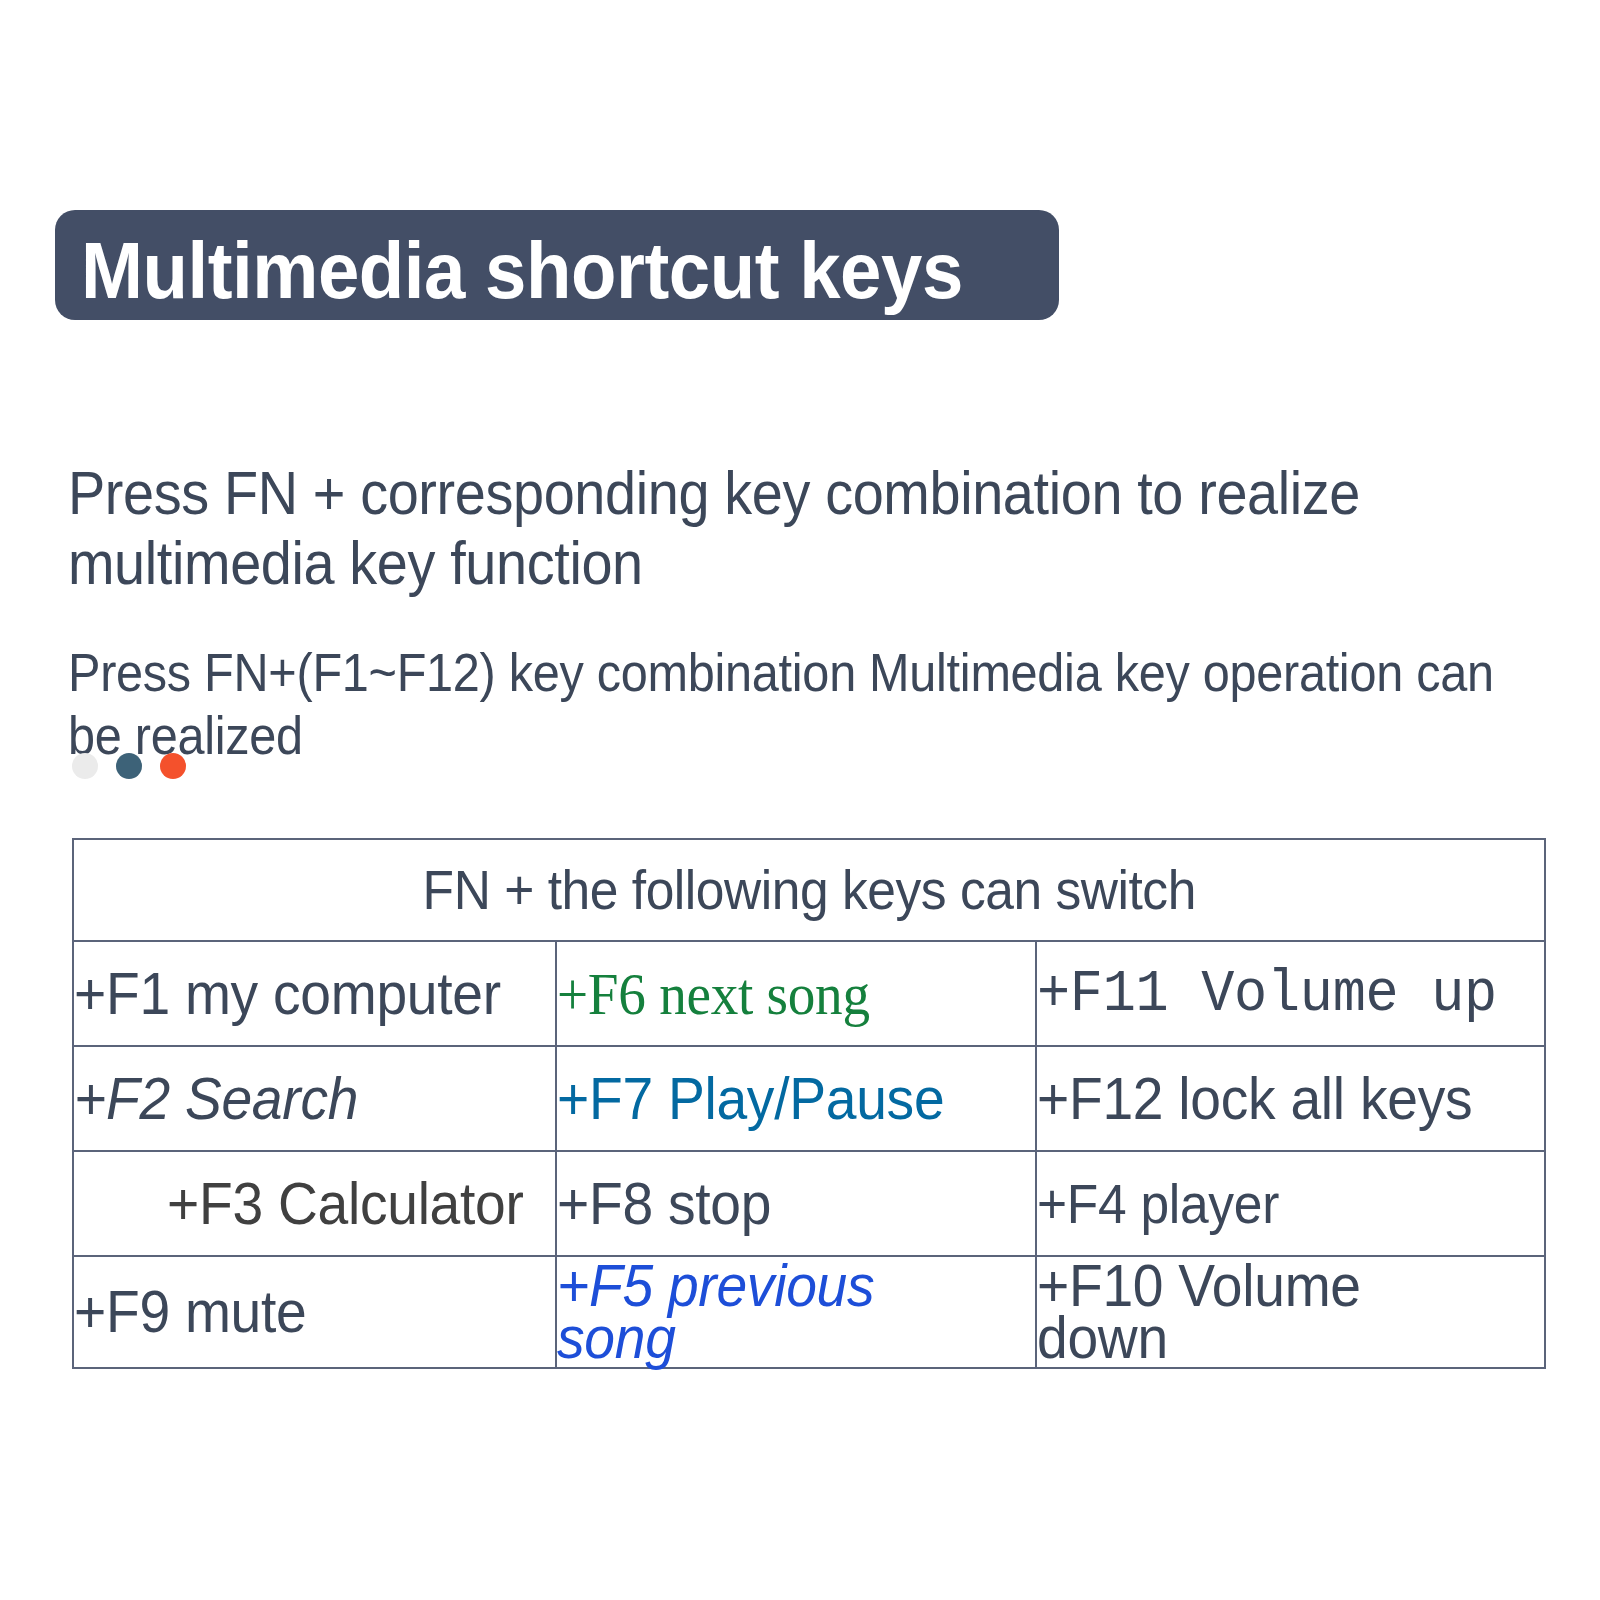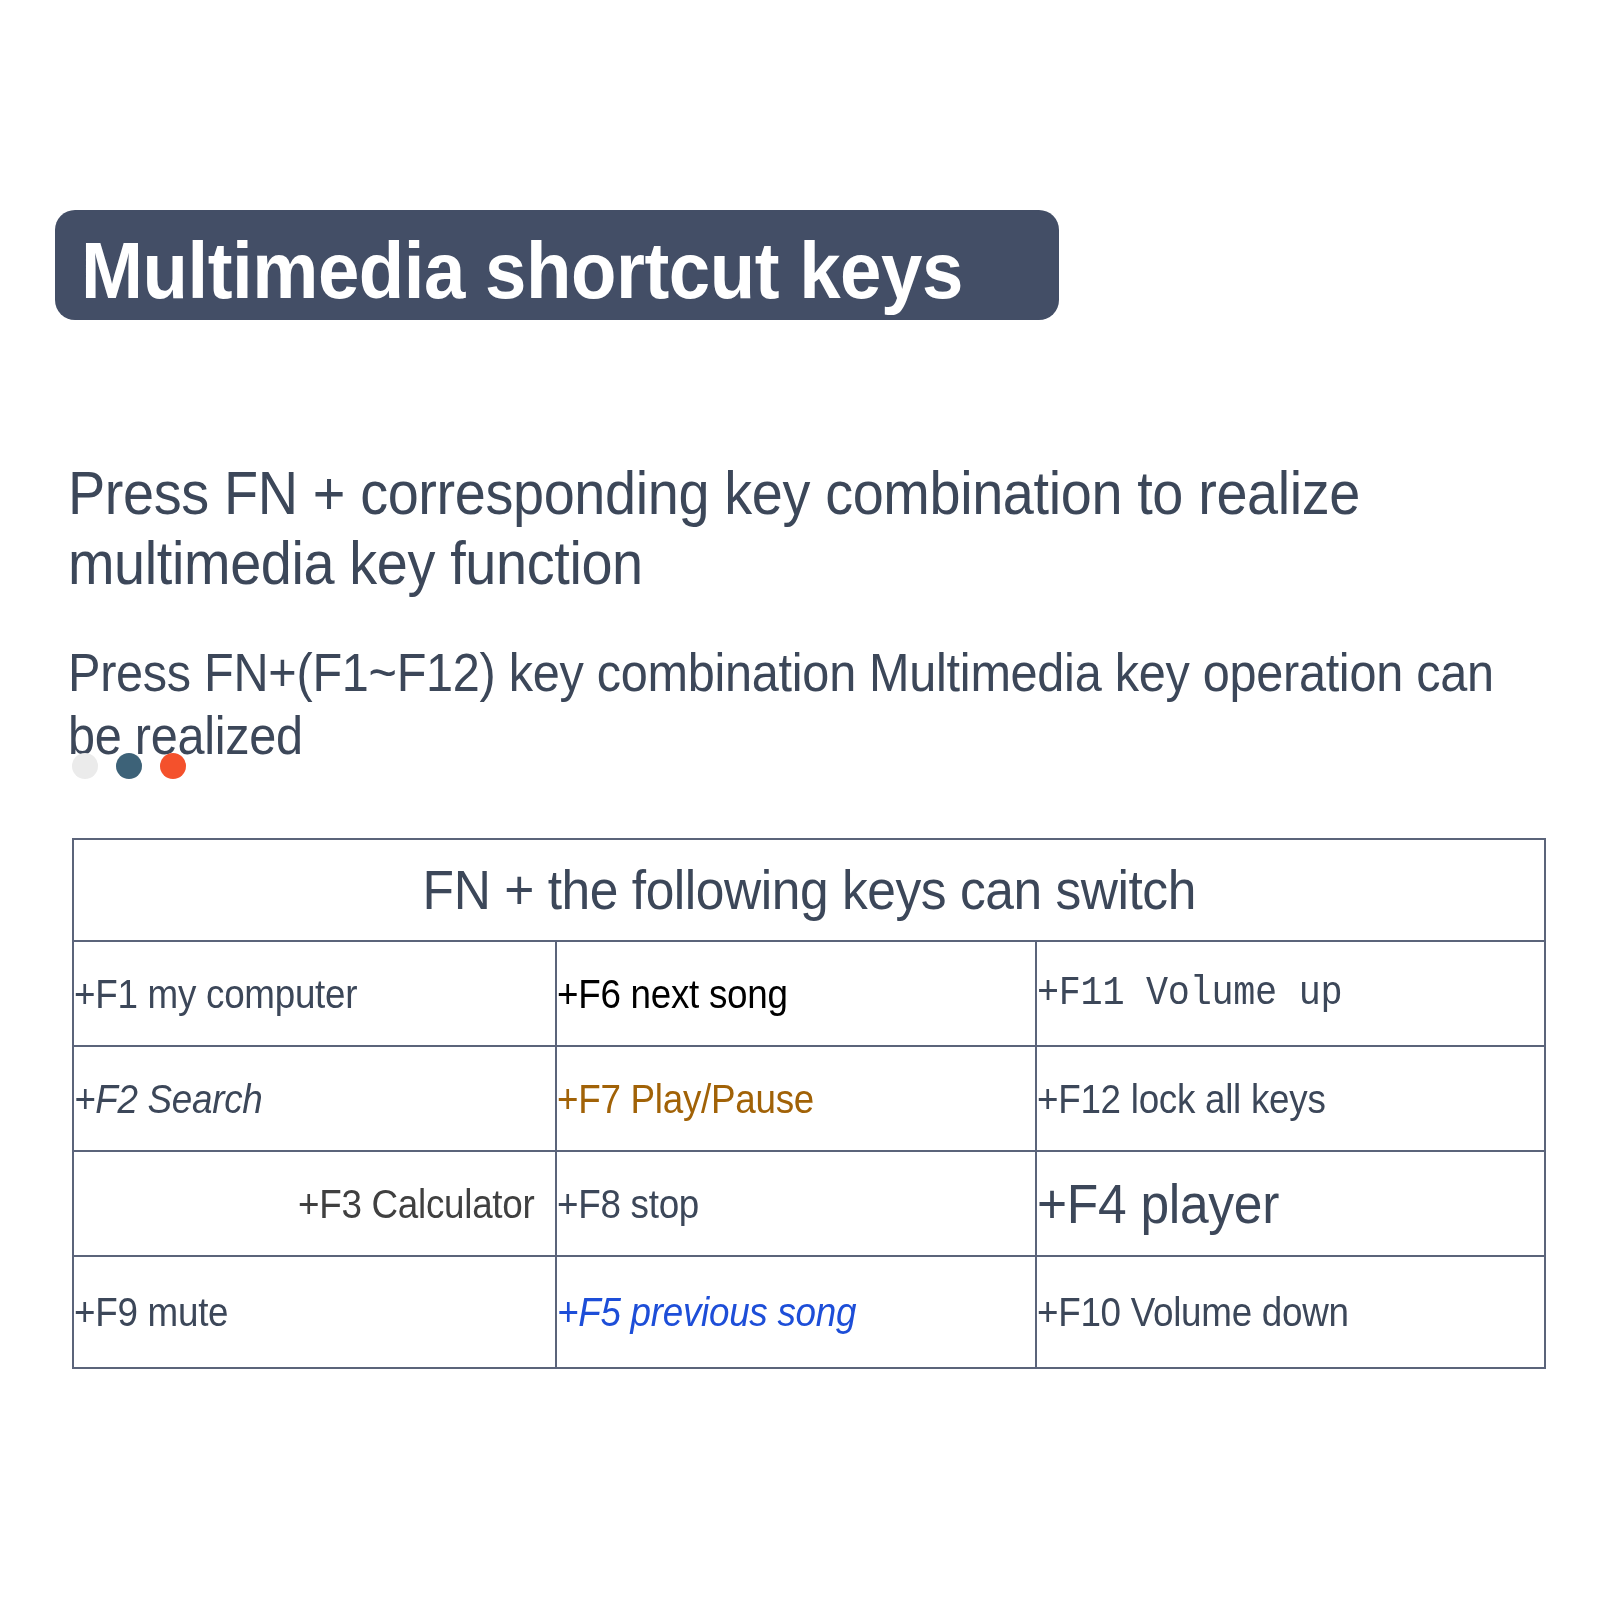--- a/index.html
+++ b/index.html
@@ -114,21 +114,21 @@
     font-size: 56px;
     line-height: 58px;
     letter-spacing: -0.5px;
   }
   .table-head-cell .cellspan {
     display: inline-block;
     transform: scaleX(0.92);
   }
   .data-cell {
     height: 103px;
-    font-size: 40px;
+    font-size: 60px;
     line-height: 52px;
     letter-spacing: -0.3px;
     padding-left: 38px;
   }
   .data-cell .cellspan {
     display: inline-block;
     transform: scaleX(0.92);
     transform-origin: left center;
   }
   .data-cell.is-large {
@@ -174,32 +174,32 @@
         <th class="table-head-cell" colspan="3" style="color: rgb(60, 71, 89); border-color: rgb(91, 100, 122);">
           <span class="cellspan">FN + the following keys can switch</span>
         </th>
       </tr>
     </thead>
     <tbody>
       <tr>
         <td class="data-cell" style="color: rgb(60, 71, 89); border-color: rgb(91, 100, 122);">
           <span class="cellspan">+F1 my computer</span>
         </td>
-        <td class="data-cell" style="color: #000000; border-color: rgb(91, 100, 122);">
+        <td class="data-cell" style="color: #15803d; border-color: rgb(91, 100, 122); font-family: Liberation Serif, serif;">
           <span class="cellspan">+F6 next song</span>
         </td>
         <td class="data-cell" style="color: rgb(60, 71, 89); border-color: rgb(91, 100, 122); font-family: Liberation Mono, monospace;">
           <span class="cellspan">+F11 Volume up</span>
         </td>
       </tr>
       <tr>
         <td class="data-cell" style="color: rgb(60, 71, 89); border-color: rgb(91, 100, 122); font-style: italic;">
           <span class="cellspan">+F2 Search</span>
         </td>
-        <td class="data-cell" style="color: #a16207; border-color: rgb(91, 100, 122);">
+        <td class="data-cell" style="color: #0369a1; border-color: rgb(91, 100, 122);">
           <span class="cellspan">+F7 Play/Pause</span>
         </td>
         <td class="data-cell" style="color: rgb(60, 71, 89); border-color: rgb(91, 100, 122); border-radius: 7px;">
           <span class="cellspan">+F12 lock all keys</span>
         </td>
       </tr>
       <tr>
         <td class="data-cell" style="color: #404040; border-color: rgb(91, 100, 122); text-align: right;">
           <span class="cellspan">+F3 Calculator</span>
         </td>

